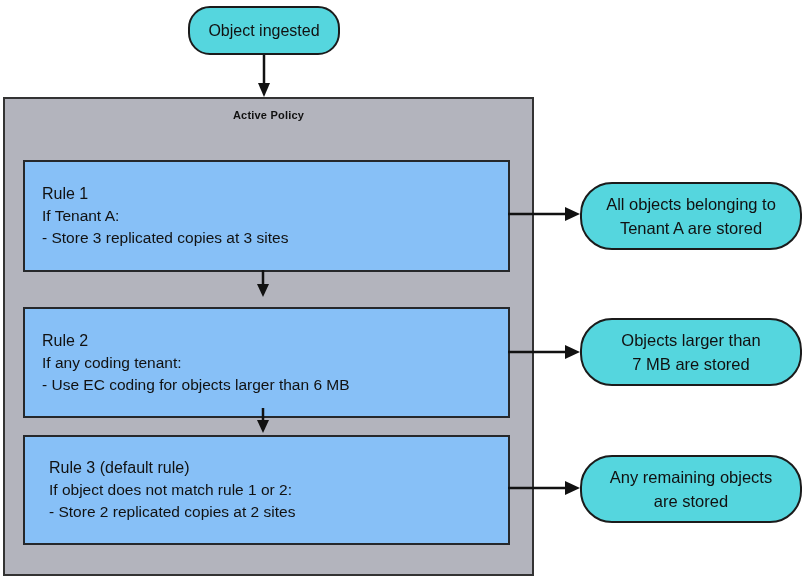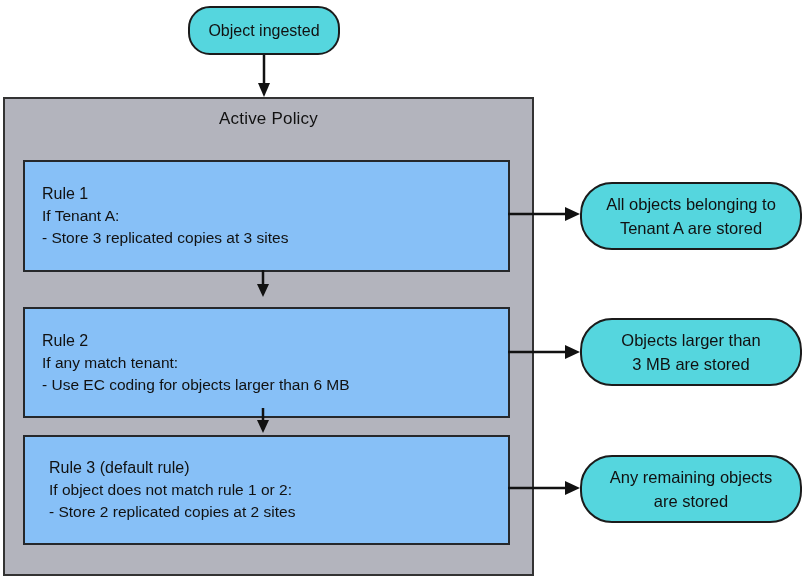--- a/index.html
+++ b/index.html
@@ -50,22 +50,22 @@
     width: 531px; height: 479px;
     background: var(--panel-bg, #b3b4bd);
     border: 2px solid #333333;
     box-sizing: border-box;
     z-index: 1;
   }
   .panel-title {
     position: absolute;
     top: 10px; left: 0; right: 0;
     text-align: center;
-    font-weight: normal;
-    font-size: 17px;
+    font-weight: bold;
+    font-size: 11px;
     letter-spacing: 0.2px;
   }
   .rule {
     position: absolute;
     left: 18px;
     width: 487px; height: 112px;
     background: var(--rule-bg, #87c0f7);
     border: 2px solid #26282b;
     box-sizing: border-box;
     display: flex;
@@ -104,38 +104,38 @@
     <div class="panel-title">Active Policy</div>
 
     <div class="rule rule-0">
       <div class="rule-title">Rule 1</div>
       <div>If Tenant A:</div>
       <div>- Store 3 replicated copies at 3 sites</div>
     </div>
 
     <div class="rule rule-1">
       <div class="rule-title">Rule 2</div>
-      <div>If any match tenant:</div>
+      <div>If any coding tenant:</div>
       <div>- Use EC coding for objects larger than 6 MB</div>
     </div>
 
     <div class="rule rule-2">
       <div class="rule-title">Rule 3 (default rule)</div>
       <div>If object does not match rule 1 or 2:</div>
       <div>- Store 2 replicated copies at 2 sites</div>
     </div>
   </div>
 
   <div class="pill outcome-pill outcome-0">
     <span>All objects belonging to
 Tenant A are stored</span>
   </div>
   <div class="pill outcome-pill outcome-1">
     <span>Objects larger than
-3 MB are stored</span>
+7 MB are stored</span>
   </div>
   <div class="pill outcome-pill outcome-2">
     <span>Any remaining objects
 are stored</span>
   </div>
 
   <svg class="arrows" viewBox="0 0 809 580">
 
     <g>
       <line x1="264" y1="55" x2="264" y2="84"></line>

